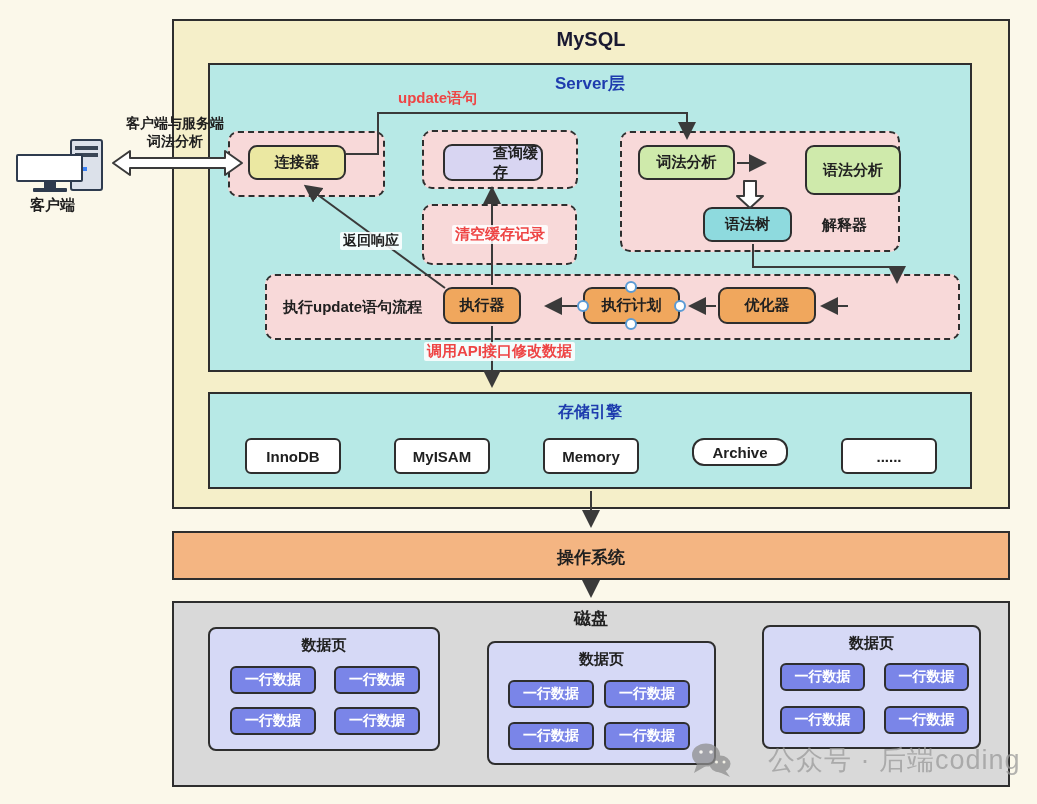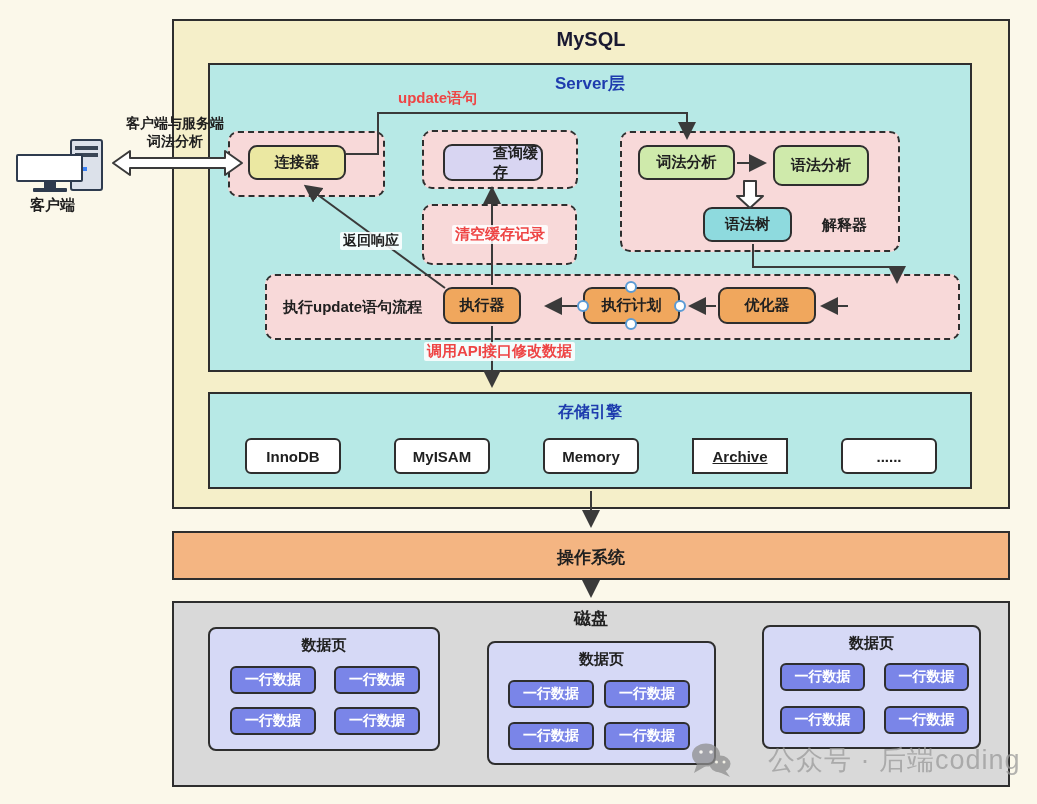--- a/index.html
+++ b/index.html
@@ -40,39 +40,39 @@
   <div class="box" style="left:248px; top:145px; width:98px; height:35px; background:#ebe8a2;">连接器</div>
 
   <div class="group" style="left:422px; top:130px; width:156px; height:59px;"></div>
   <div class="box" style="left:443px; top:144px; width:100px; height:37px; background:#d8d5f2;padding-left:48px;">查询缓存</div>
 
   <div class="group" style="left:422px; top:204px; width:155px; height:61px;"></div>
   <div class="lbl red hl toplbl" style="left:452px; top:225px; font-size:15px;">清空缓存记录</div>
 
   <div class="group" style="left:620px; top:131px; width:280px; height:121px;"></div>
   <div class="box" style="left:638px; top:145px; width:97px; height:35px; background:#cfeaab;">词法分析</div>
-  <div class="box" style="left:773px; top:145px; width:96px; height:41px; background:#cfeaab;">语法分析</div>
+  <div class="box" style="left:805px; top:145px; width:96px; height:50px; background:#cfeaab;">语法分析</div>
   <div class="box" style="left:703px; top:207px; width:89px; height:35px; background:#8edade;">语法树</div>
   <div class="lbl" style="left:822px; top:216px; font-size:15px;">解释器</div>
 
   <div class="group" style="left:265px; top:274px; width:695px; height:66px;"></div>
   <div class="lbl" style="left:283px; top:298px; font-size:15px;">执行update语句流程</div>
   <div class="box" style="left:443px; top:287px; width:78px; height:37px; background:#f0a75d;">执行器</div>
   <div class="box" style="left:583px; top:287px; width:97px; height:37px; background:#f0a75d;">执行计划</div>
   <div class="box" style="left:718px; top:287px; width:98px; height:37px; background:#f0a75d;">优化器</div>
 
   <div class="lbl hl toplbl" style="left:340px; top:232px; font-size:14px;">返回响应</div>
   <div class="lbl red hl toplbl" style="left:424px; top:342px; font-size:15px;">调用API接口修改数据</div>
 
   <div class="panel" style="left:208px; top:392px; width:764px; height:97px; background:#b7e9e6;"></div>
   <div class="lbl ctr blue" style="left:208px; top:402px; width:764px; font-size:16px;">存储引擎</div>
   <div class="box" style="left:245px; top:438px; width:96px; height:36px; background:#ffffff; border-radius:6px;">InnoDB</div>
   <div class="box" style="left:394px; top:438px; width:96px; height:36px; background:#ffffff; border-radius:6px;">MyISAM</div>
   <div class="box" style="left:543px; top:438px; width:96px; height:36px; background:#ffffff; border-radius:6px;">Memory</div>
-  <div class="box" style="left:692px; top:438px; width:96px; height:36px; background:#ffffff; border-radius:0;text-decoration:underline;">Archive</div>
+  <div class="box" style="left:692px; top:438px; width:96px; height:28px; background:#ffffff; border-radius:12px;">Archive</div>
   <div class="box" style="left:841px; top:438px; width:96px; height:36px; background:#ffffff; border-radius:6px;">......</div>
 
   <div class="panel" style="left:172px; top:531px; width:838px; height:49px; background:#f4b582;"></div>
   <div class="lbl ctr" style="left:172px; top:546px; width:838px; font-size:17px;">操作系统</div>
 
   <div class="panel" style="left:172px; top:601px; width:838px; height:186px; background:#d9d9d9;"></div>
   <div class="lbl ctr" style="left:172px; top:607px; width:838px; font-size:17px;">磁盘</div>
 
   <div class="panel" style="left:208px; top:627px; width:232px; height:124px; background:#d6d9f6; border-radius:8px;"></div>
   <div class="lbl ctr" style="left:208px; top:636px; width:232px; font-size:15px;">数据页</div>

